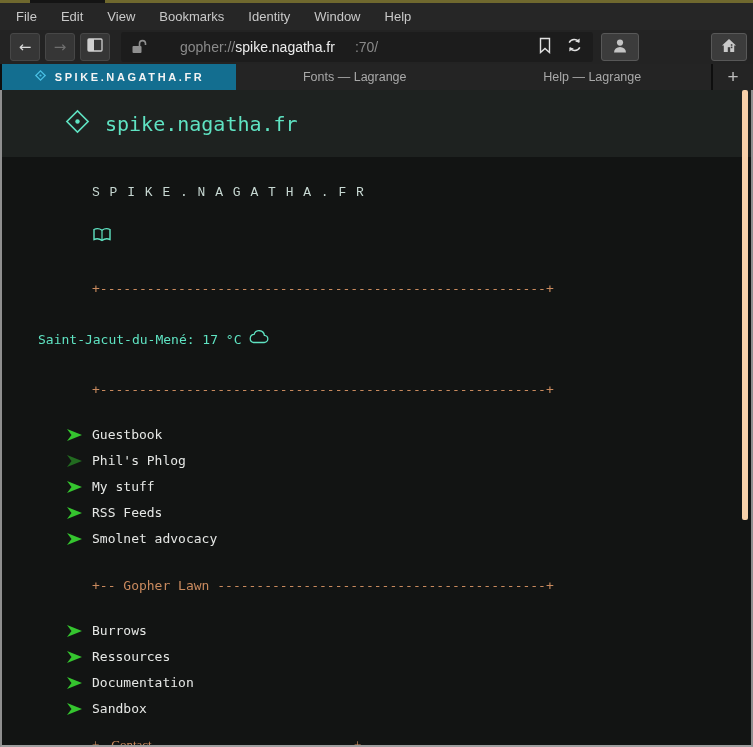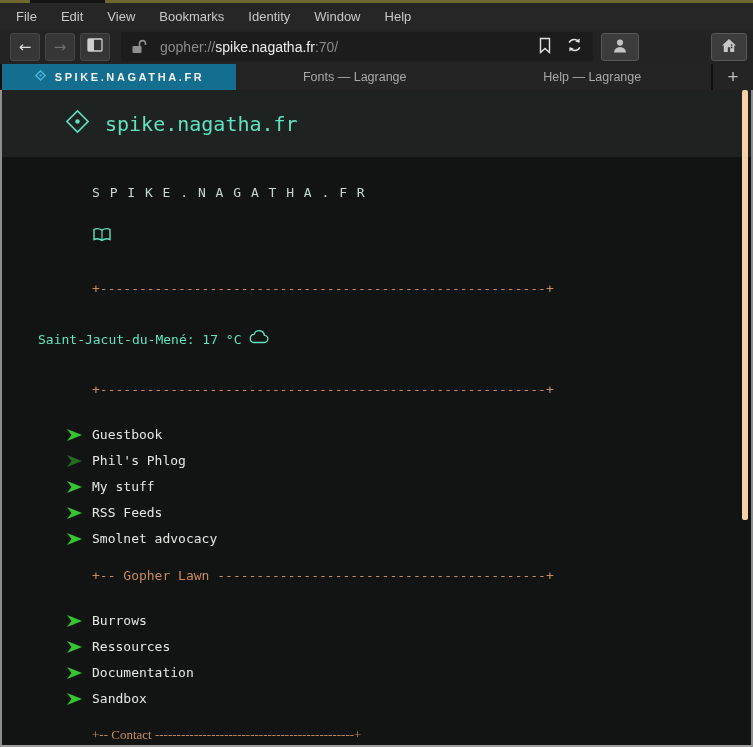--- a/index.html
+++ b/index.html
@@ -26,21 +26,21 @@
     padding:0 4px 0 10px;}
   .nav-btn{width:30px;height:28px;background:#363636;border:1px solid #474747;
     border-radius:3px;display:flex;align-items:center;justify-content:center;
     color:#dcdcdc;font-size:15px;margin-right:5px;
     font-family:"DejaVu Sans",sans-serif;}
   .nav-btn.disabled{color:#6f6f6f;}
   .url-field{display:flex;align-items:center;height:30px;background:#1c1c1c;
     border-radius:3px;margin-left:6px;padding:0 10px;width:472px;}
   .lock{display:flex;align-items:center;margin-right:12px;}
   .url-text{font-size:14px;white-space:nowrap;}
-  .url-dim{color:#8a8a8a;}
+  .url-dim{color:#8a8a8a;margin-left:20px;}
   .url-host{color:#ececec;}
   .field-icons{margin-left:auto;display:flex;align-items:center;gap:14px;}
   .sq-btn{height:28px;background:#3c3c3c;border:1px solid #585858;border-radius:3px;
     display:flex;align-items:center;justify-content:center;}
   .identity-btn{width:38px;margin-left:8px;}
   .home-btn{width:36px;margin-left:auto;margin-right:2px;}
 
   
   .tab-bar{height:26px;background:#0e0e0e;display:flex;}
   .tab{display:flex;align-items:center;justify-content:center;cursor:default;}
@@ -56,33 +56,33 @@
     border-left:2px solid #8f8f8f;border-right:2px solid #8f8f8f;
     border-bottom:2px solid #9f9f9f;overflow:hidden;}
 
   .banner{height:67px;background:#1e2220;display:flex;align-items:center;
     padding-left:62px;gap:14px;}
   .banner-title{color:var(--accent-teal);font-family:"DejaVu Sans Mono",monospace;
     font-size:20px;}
 
   .content{font-family:"DejaVu Sans Mono",monospace;font-size:13px;line-height:20px;}
   .line{padding-left:90px;}
-  .heading{color:var(--heading);letter-spacing:1px;margin-top:26px;}
+  .heading{color:var(--heading);letter-spacing:1px;margin-top:26px;font-family:Liberation Mono, monospace;}
   .teal{color:var(--accent-teal);}
   .tagline{margin-top:24px;display:flex;align-items:center;gap:9px;}
   .divider{color:var(--divider-orange);margin-top:30px;white-space:pre;}
   .weather{margin-top:30px;display:flex;align-items:center;gap:6px;padding-left:36px;}
   .links{margin-top:22px;}
   .links2{}
   .link-row{height:26px;display:flex;align-items:center;padding-left:64px;cursor:pointer;text-align:center;}
   .link-icon{width:17px;height:14px;margin-right:9px;flex:none;}
   .link-icon path{fill:var(--arrow-green);}
   .link-icon.visited path{fill:var(--arrow-green-dim);}
   .link-label{color:var(--link-text);}
-  .section-div{color:var(--divider-orange);margin-top:14px;white-space:pre;}
+  .section-div{color:var(--divider-orange);margin-top:24px;white-space:pre;}
   .section-div.contact{margin-top:13px;font-family:Liberation Serif, serif;}
 
   .scrollbar-thumb{position:absolute;top:0;right:3px;width:6px;height:430px;
     background:var(--scrollbar);border-radius:2px;}
 </style>
 </head>
 <body>
 
 <div class="window">
 

